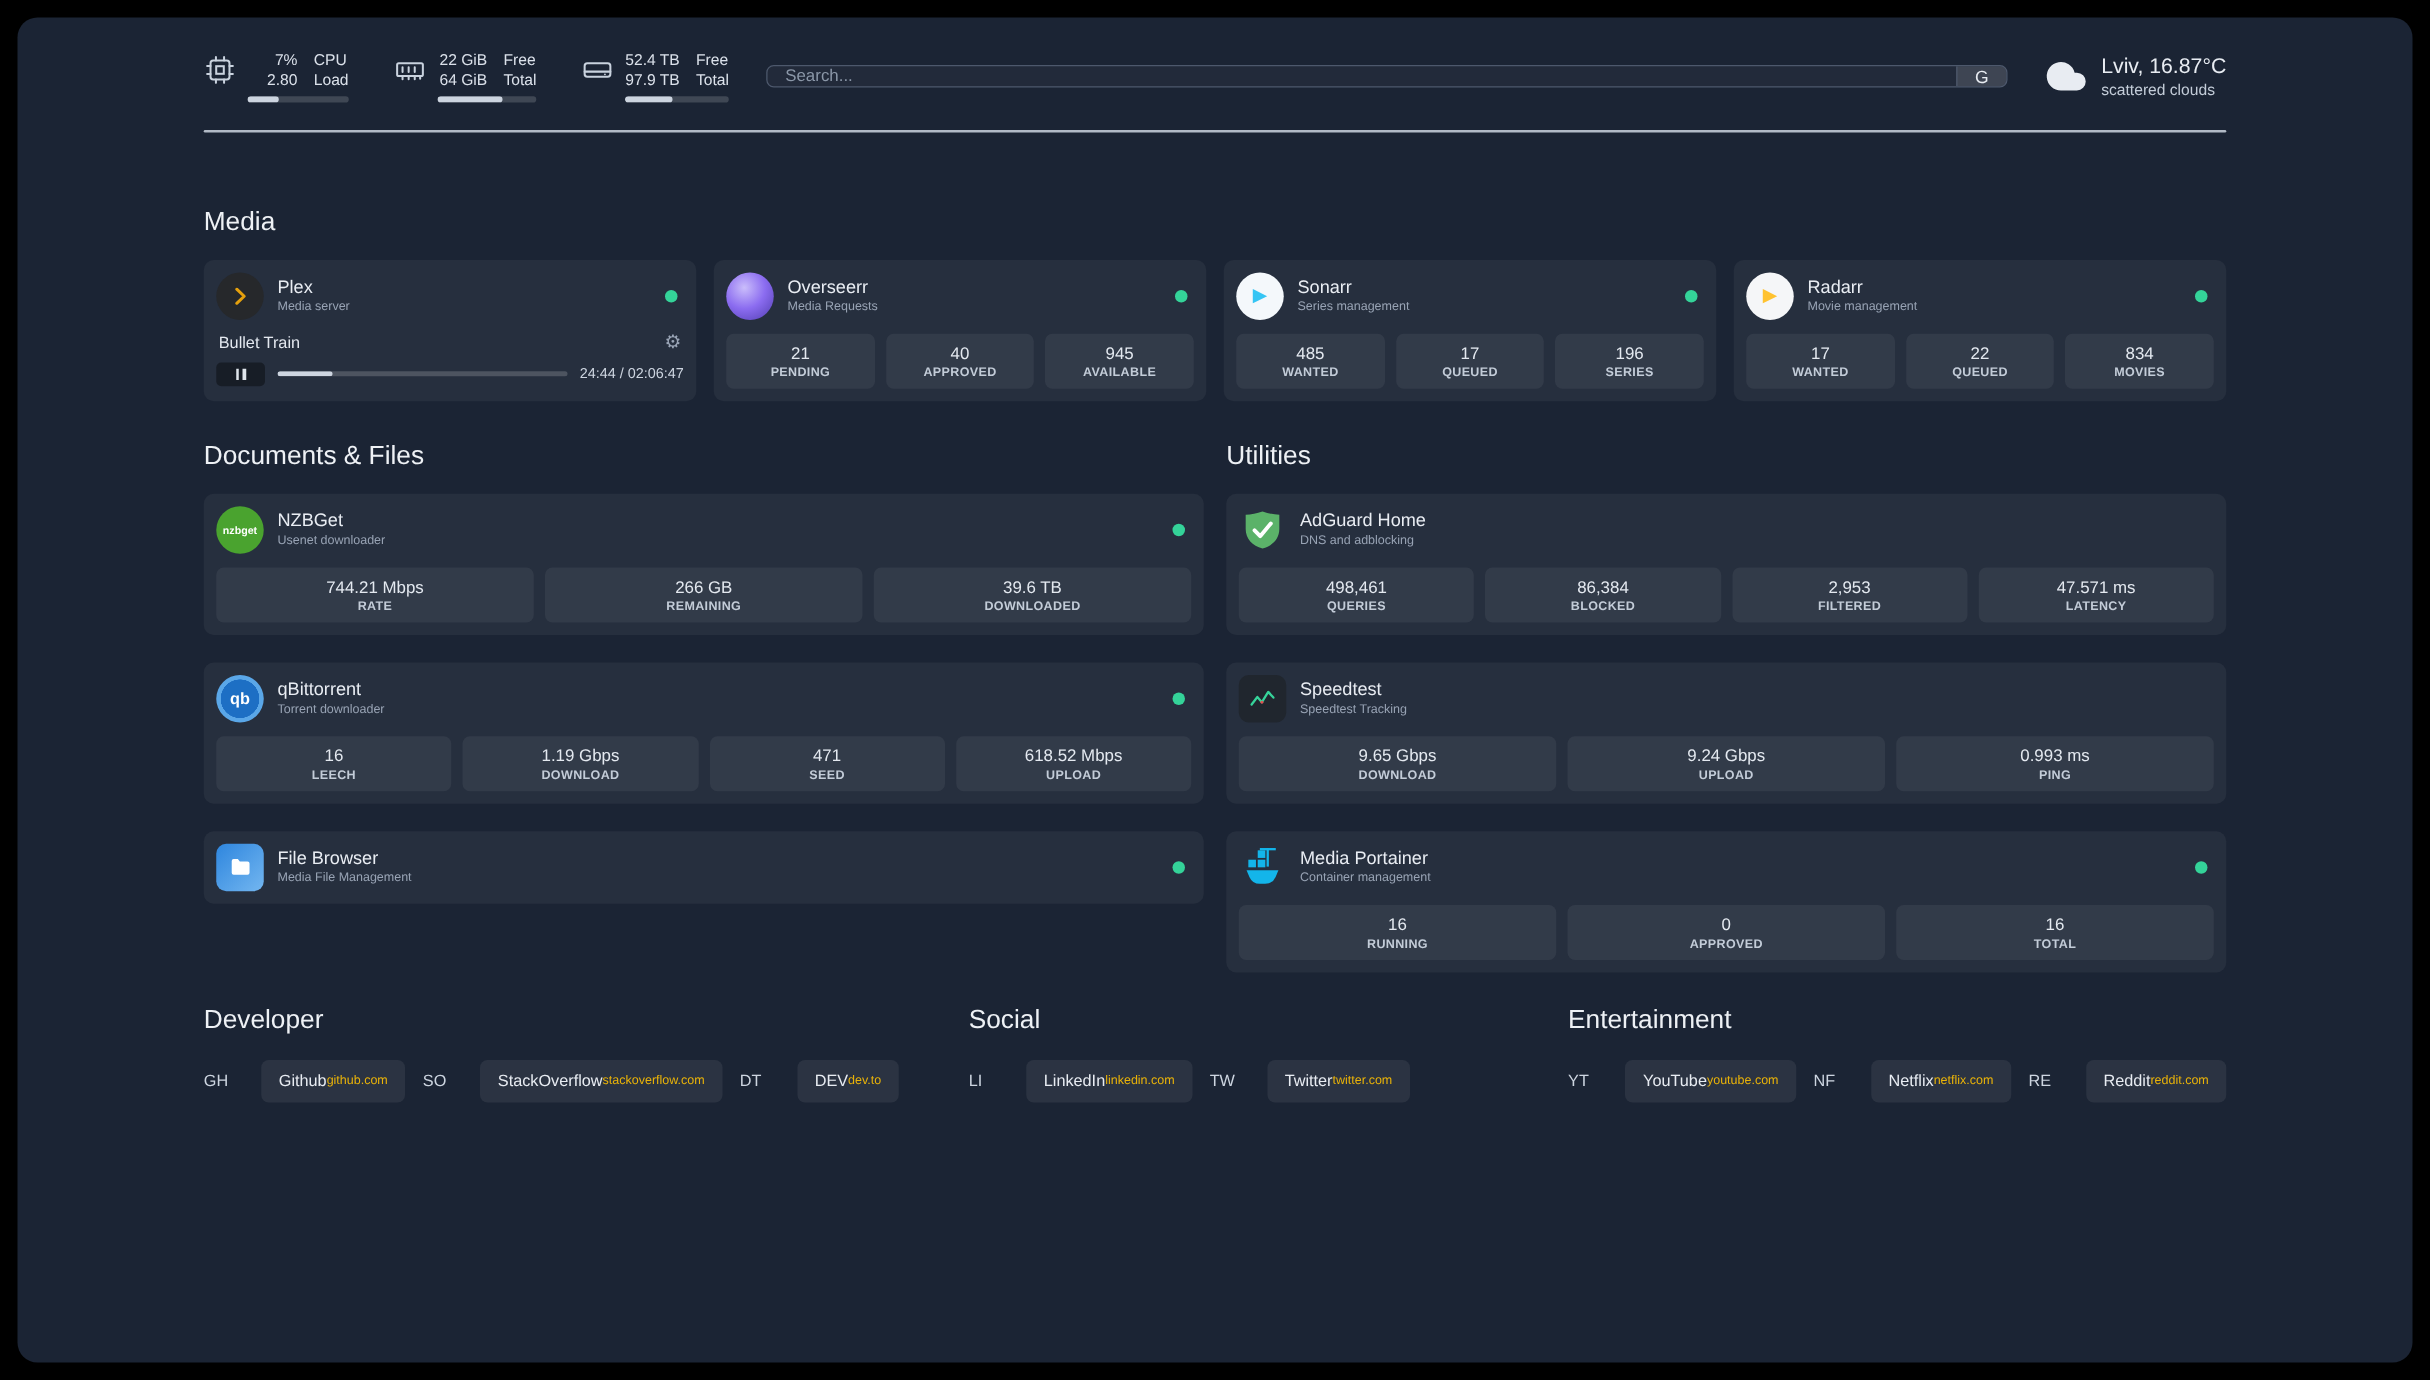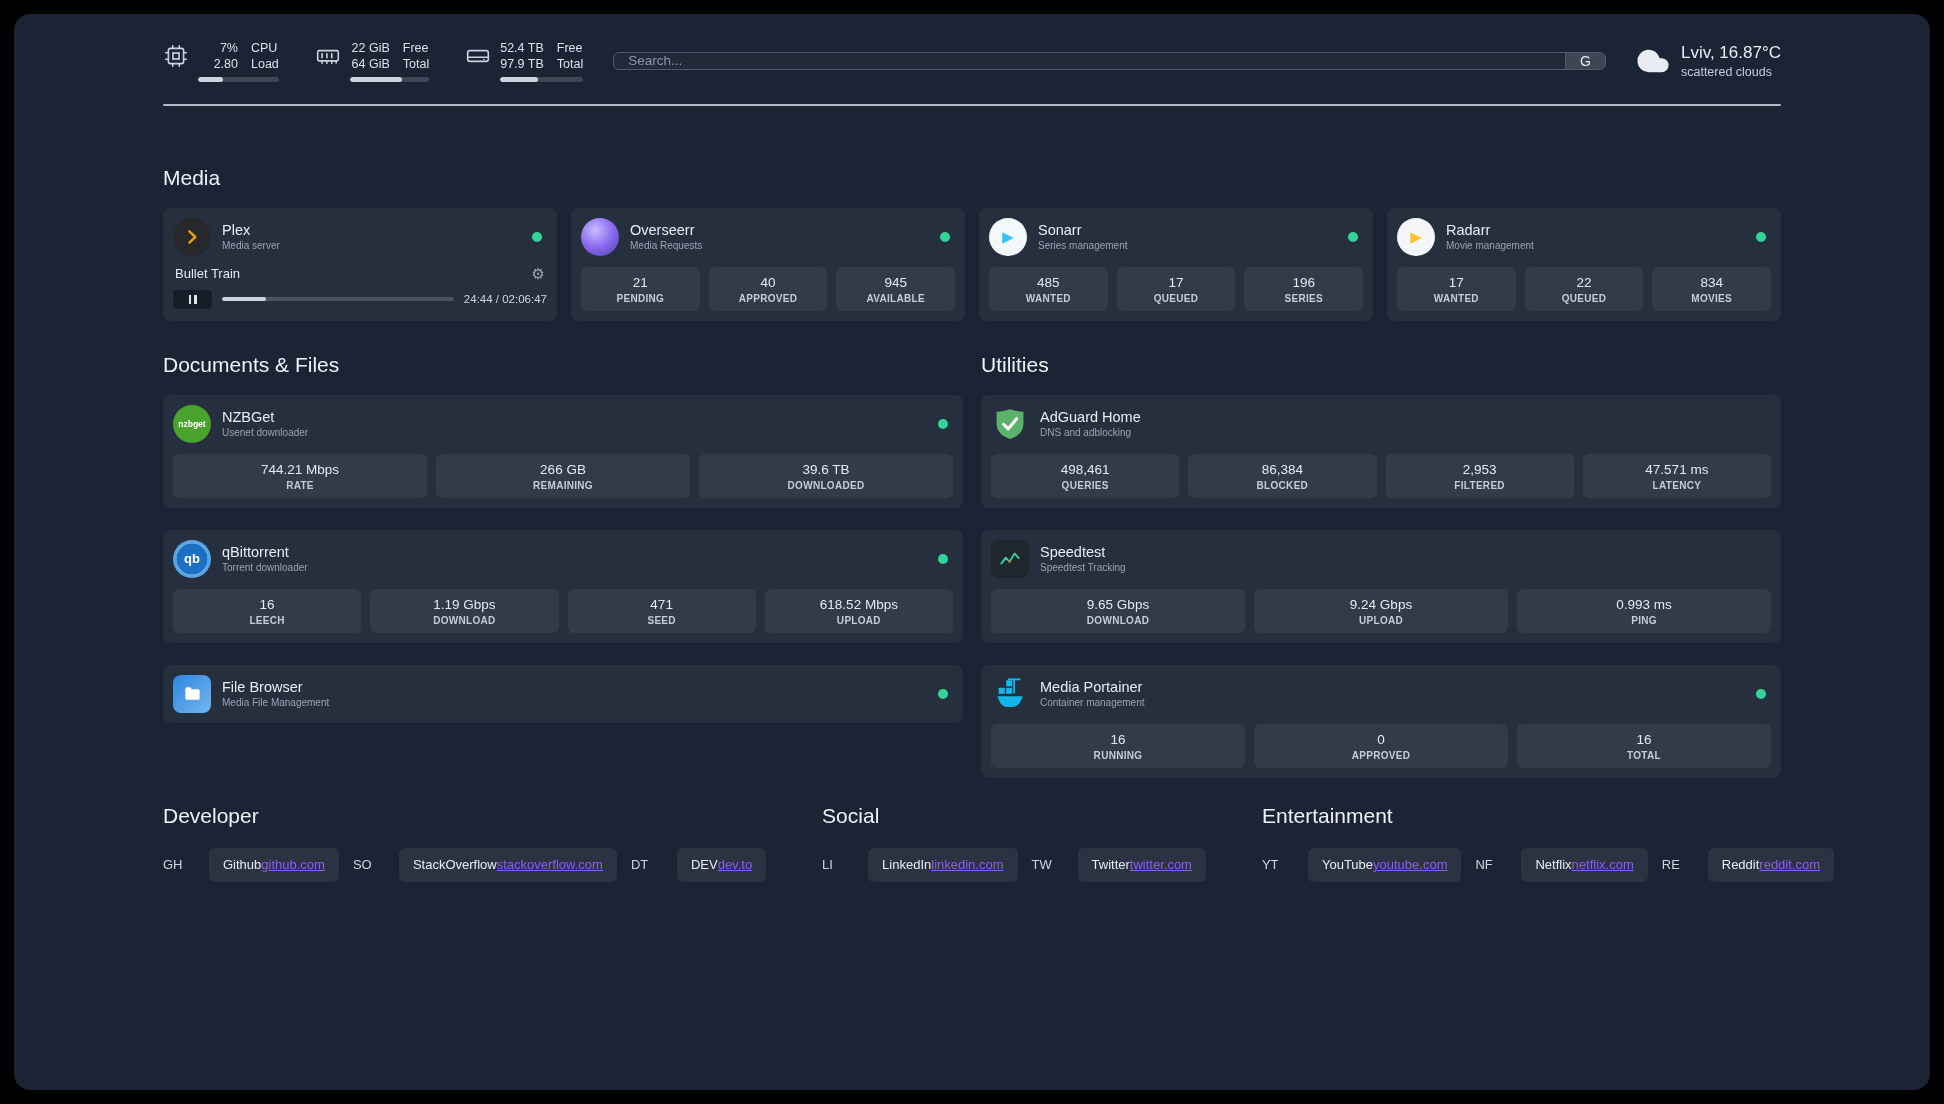--- a/index.html
+++ b/index.html
@@ -117,21 +117,21 @@
   .bookmarks-row { display: grid; grid-template-columns: repeat(3, 1fr); gap: 56px; margin-top: 26px; padding-bottom: 40px; }
   .bm-group .section-heading { margin-bottom: 20px; }
   .bm-list { display: flex; gap: 14px; }
   .bm-item { display: flex; align-items: center; cursor: pointer; }
   .bm-abbr { width: 46px; font-size: 13px; color: #cdd5e0; flex: none; }
   .bm-pill {
     flex: 1; height: 34px; display: flex; align-items: center; justify-content: space-between;
     background: rgba(255,255,255,0.07); border-radius: 6px; padding: 0 14px;
   }
   .bm-name { font-size: 13px; color: #e8ecf2; }
-  .bm-url { font-size: 13px; color: #8b5cf6; text-decoration: underline; }
+  .bm-url { font-size: 10px; color: #eab308; }
 </style>
 </head>
 <body>
 
 <div class="panel">
   <div class="content">
 
     <header class="topbar">
       <div class="resources">
 

